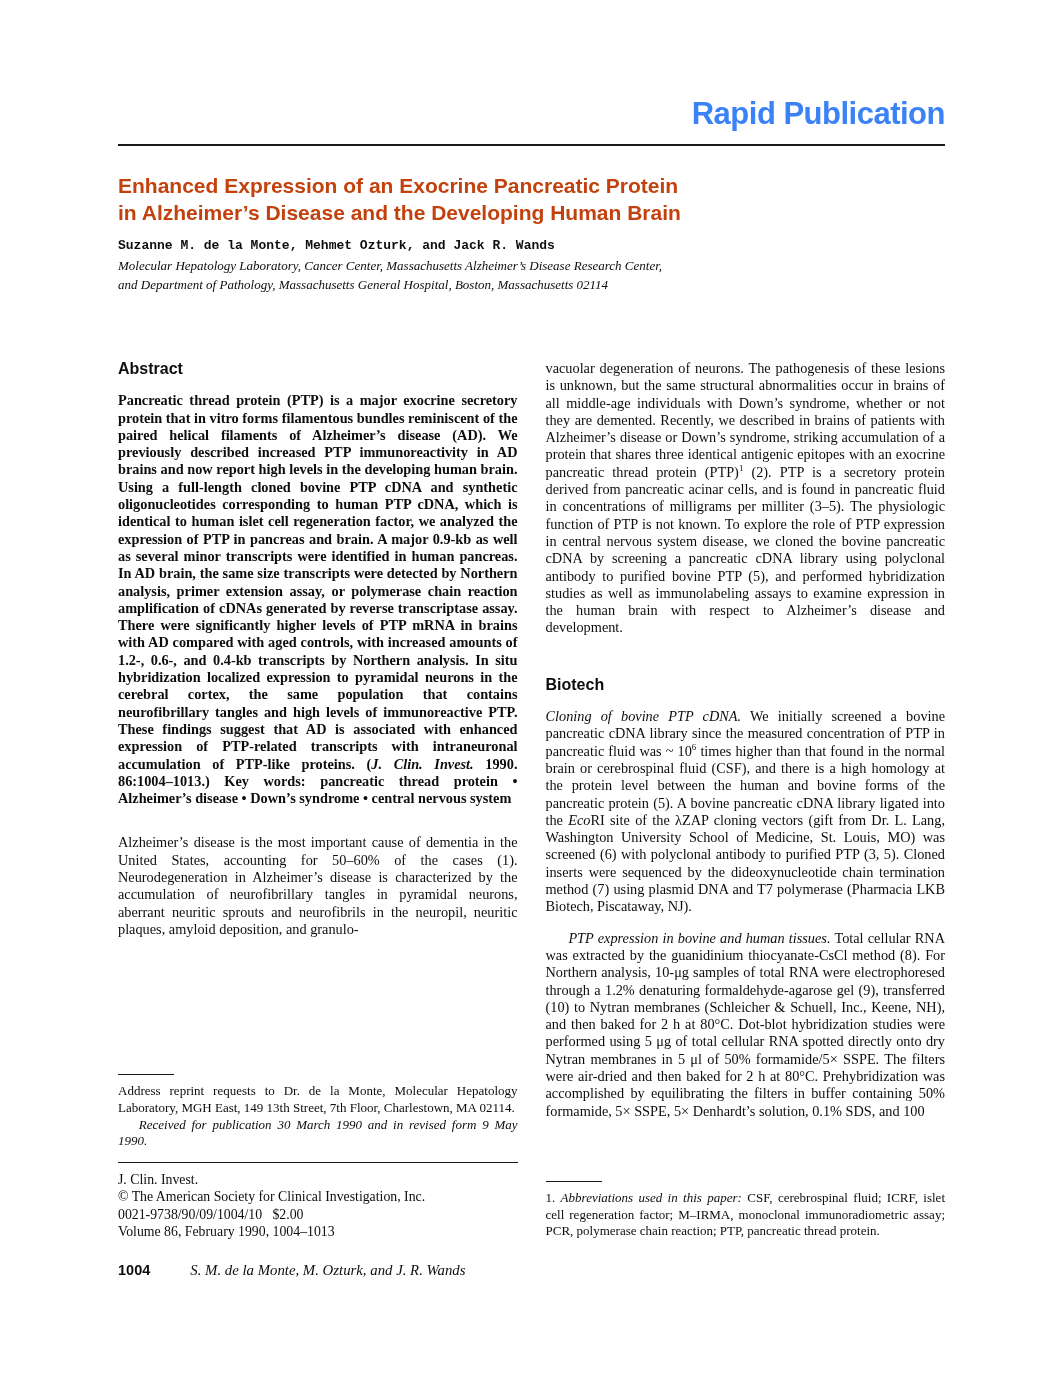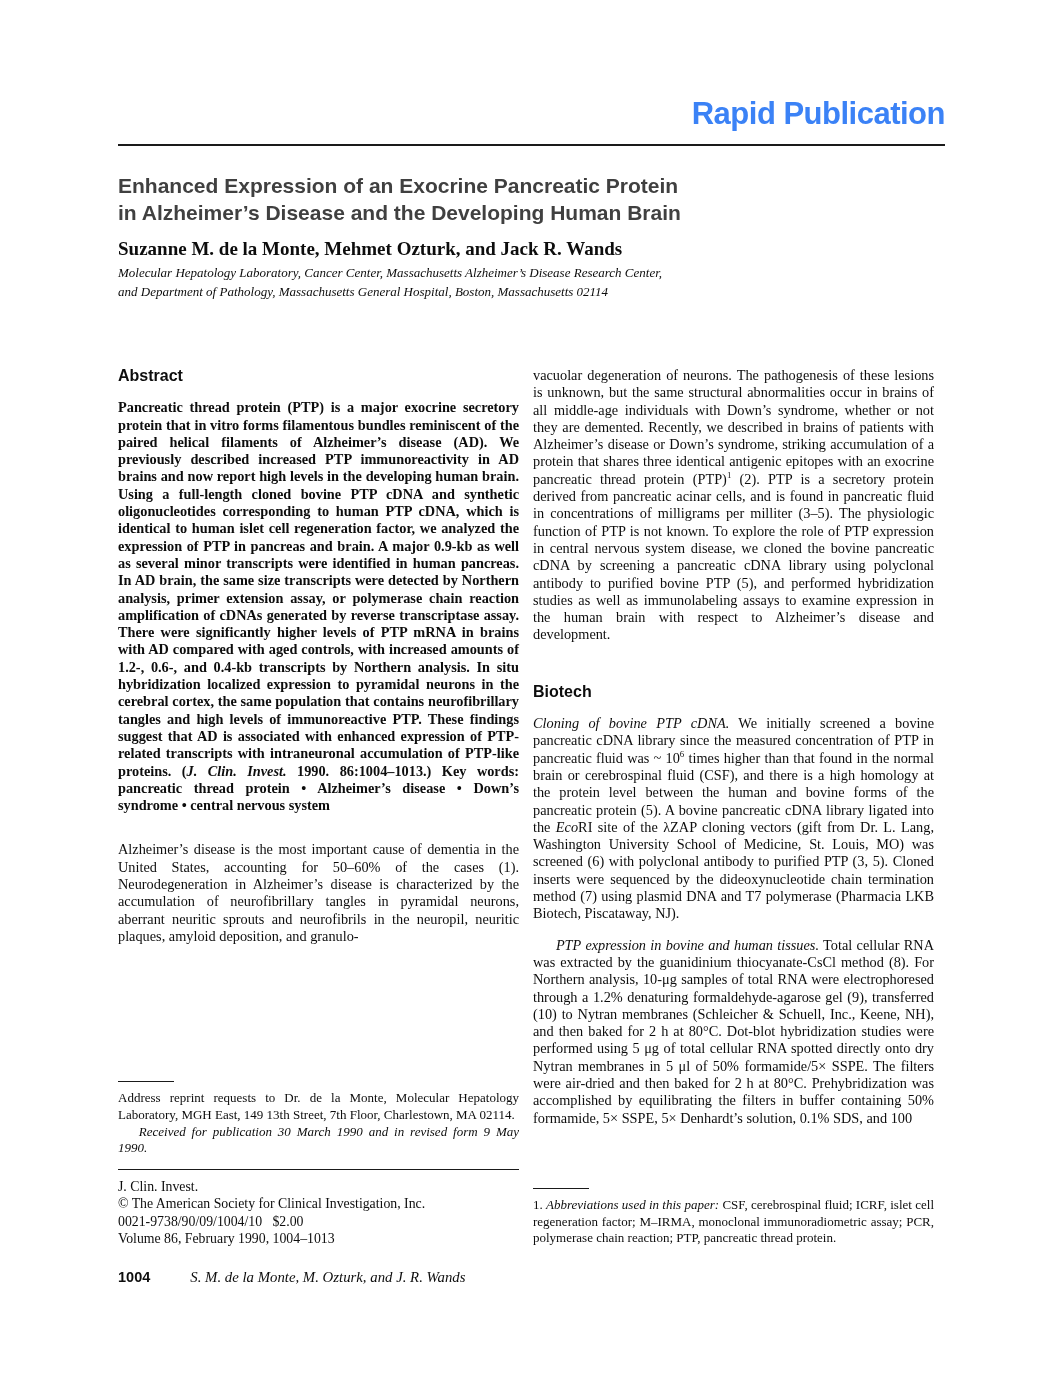--- a/index.html
+++ b/index.html
@@ -28,38 +28,38 @@
     border: 0;
     border-top: 2px solid #1a1a1a;
     margin: 12px 0 0 0;
   }
   .title {
     margin: 26px 0 0 0;
     font-family: "Liberation Sans", sans-serif;
     font-weight: bold;
     font-size: 21px;
     line-height: 27px;
-    color: #404040;
+    color: #c2410c;
   }
   .authors {
     margin-top: 12px;
-    font-family: Liberation Serif, serif;
+    font-family: Liberation Mono, monospace;
     font-weight: bold;
-    font-size: 19px;
+    font-size: 13px;
   }
   .affiliation {
     margin-top: 4px;
     font-style: italic;
     font-size: 13px;
     line-height: 18.5px;
   }
   
   .columns {
     display: flex;
-    gap: 14px;
+    gap: 28px;
     margin-top: 66px;
     height: 880px;
   }
   .col {
     width: 401px;
     display: flex;
     flex-direction: column;
     font-size: 14.3px;
     line-height: 17.3px;
     text-align: justify;

